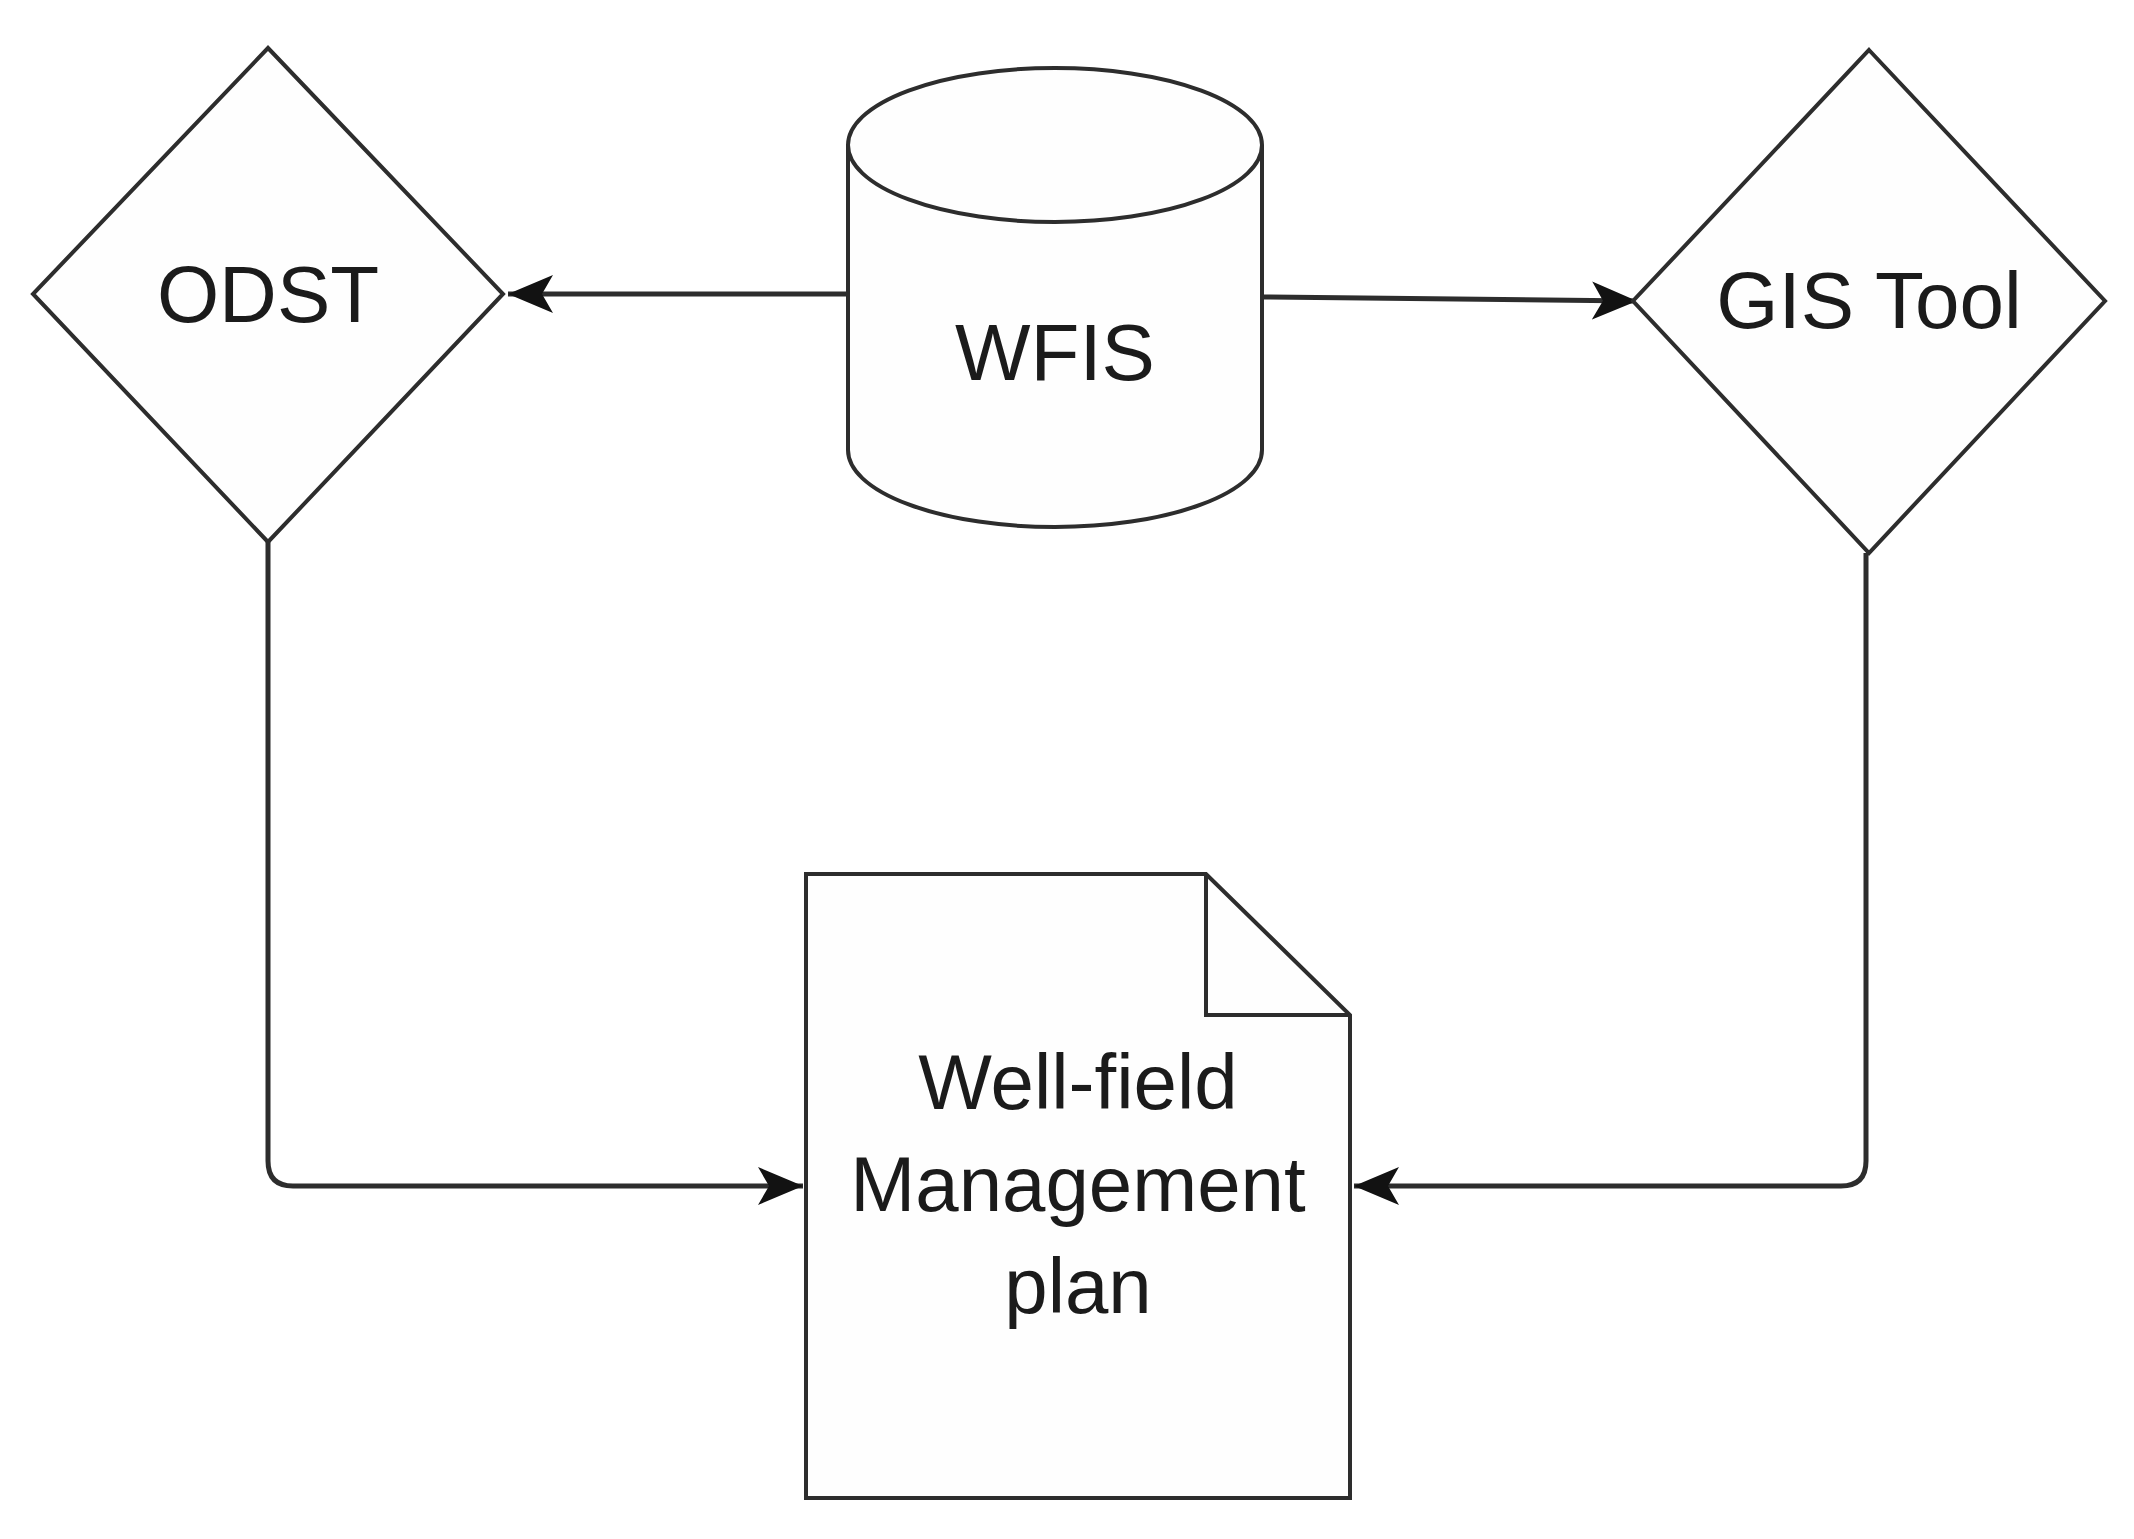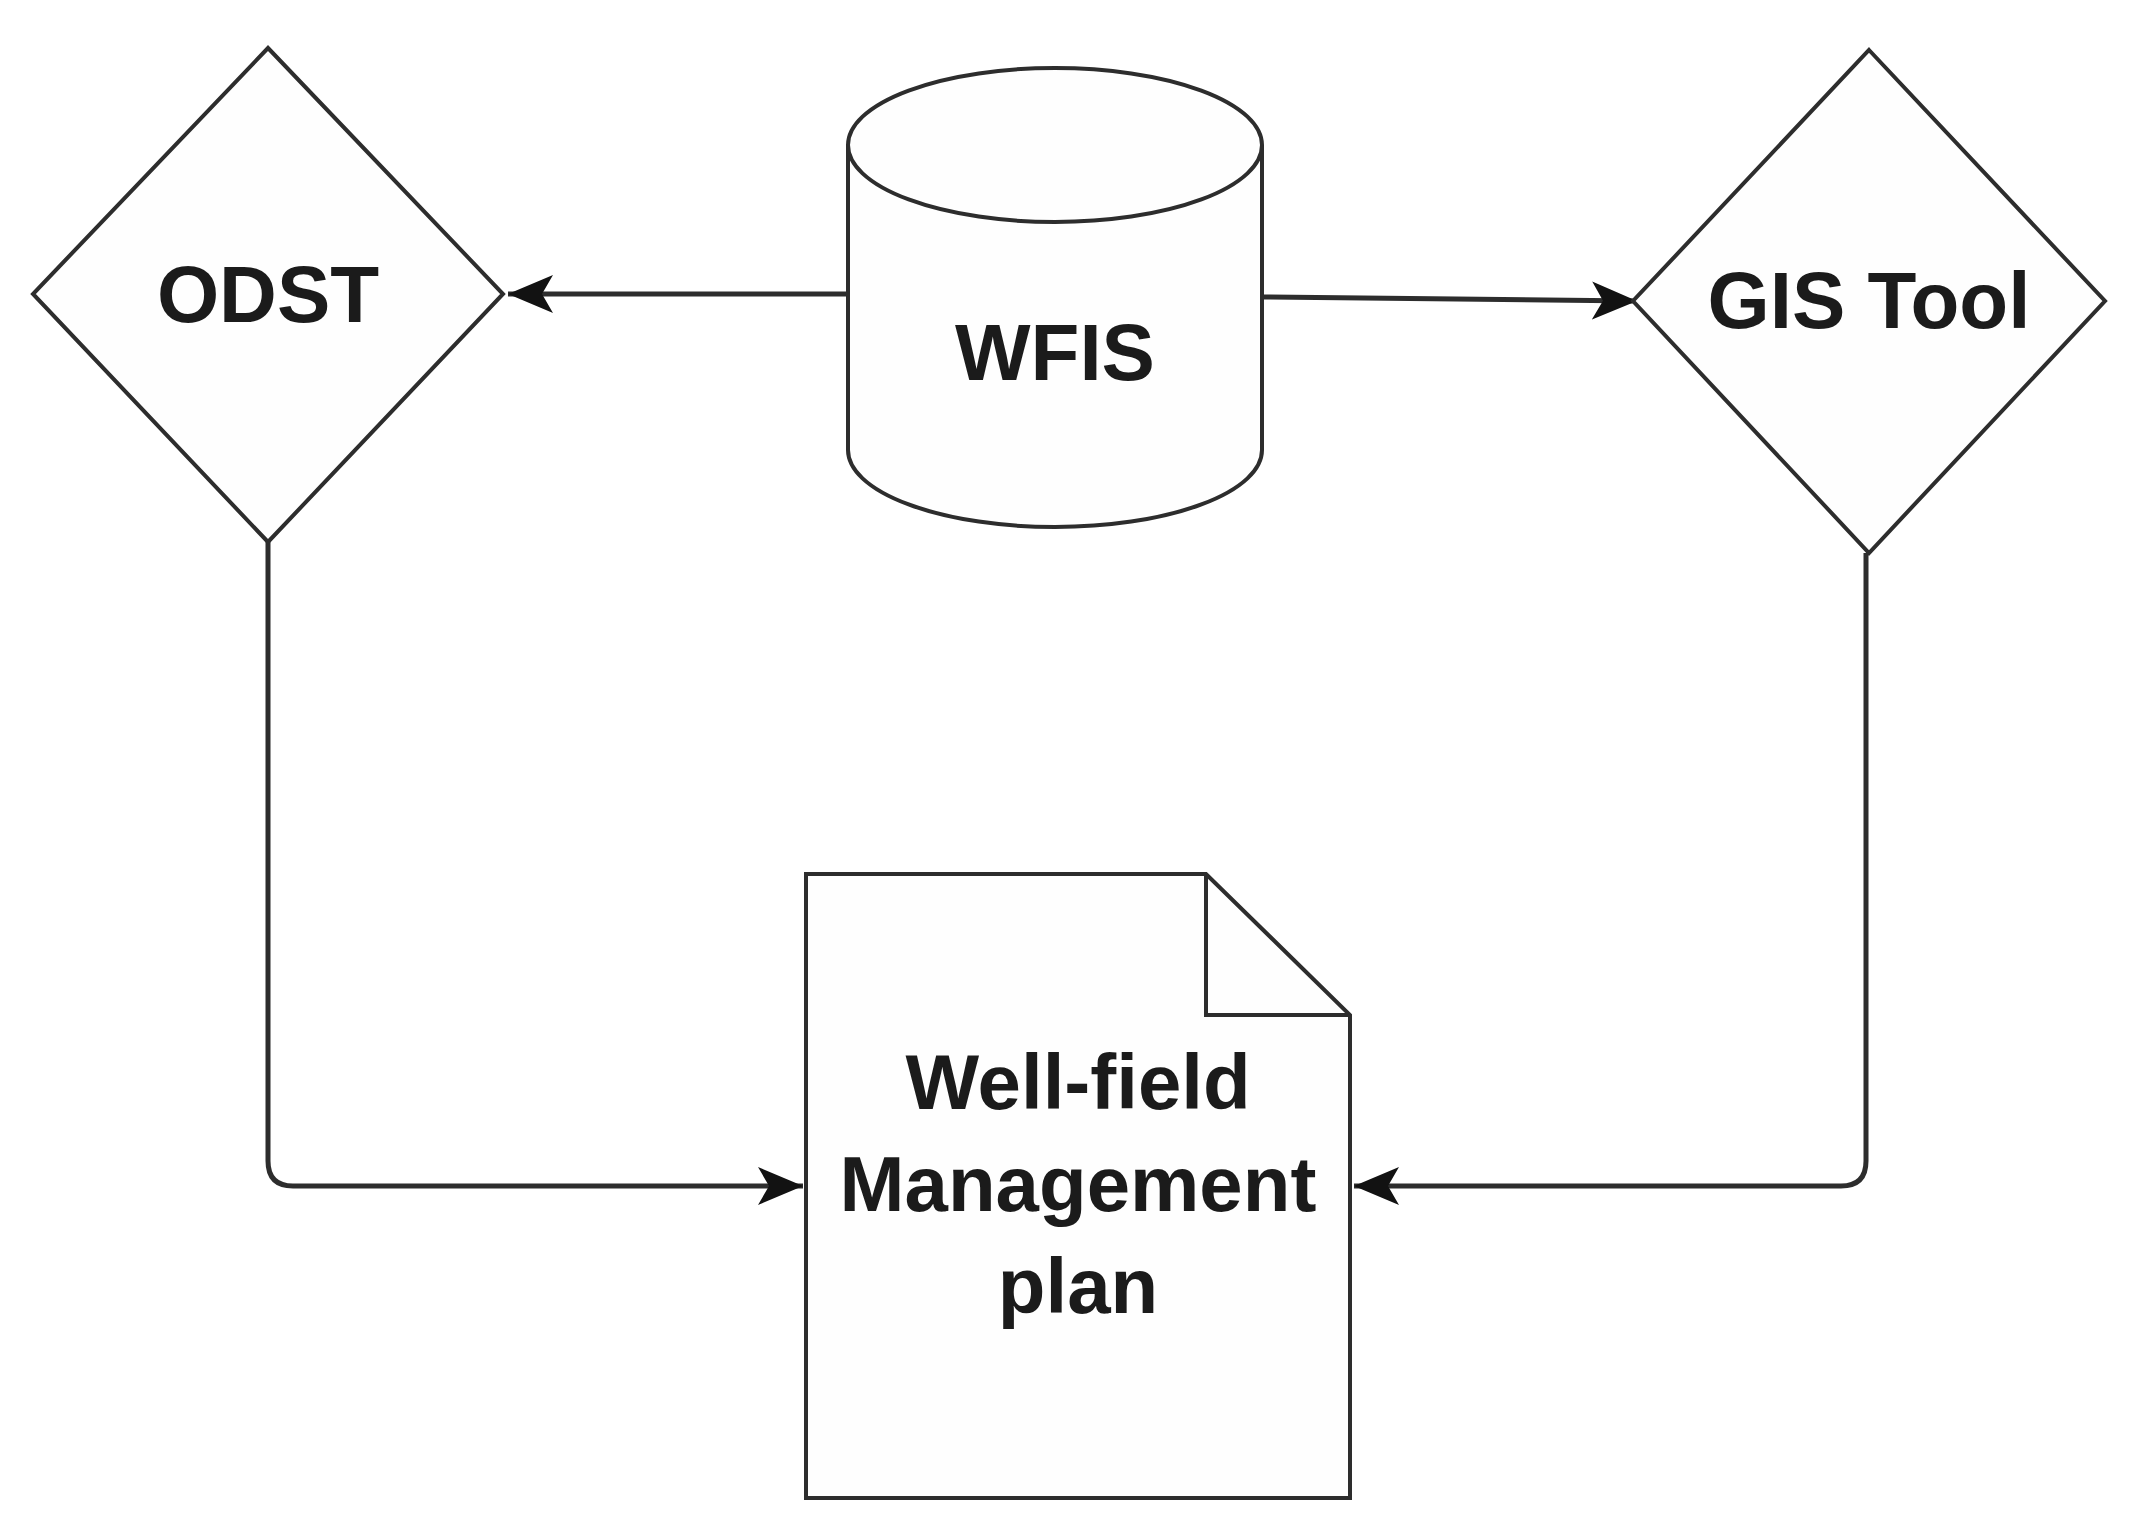--- a/index.html
+++ b/index.html
@@ -7,21 +7,20 @@
     padding: 0;
     background: #ffffff;
     width: 2134px;
     height: 1539px;
     overflow: hidden;
   }
   .canvas {
     width: 2134px;
     height: 1539px;
     display: block;
-    font-weight: bold;
   }
   svg {
     display: block;
     font-family: "Liberation Sans", sans-serif;
   }
   .shape {
     fill: #fefefe;
     stroke-width: 4px;
     stroke-linejoin: miter;
   }

